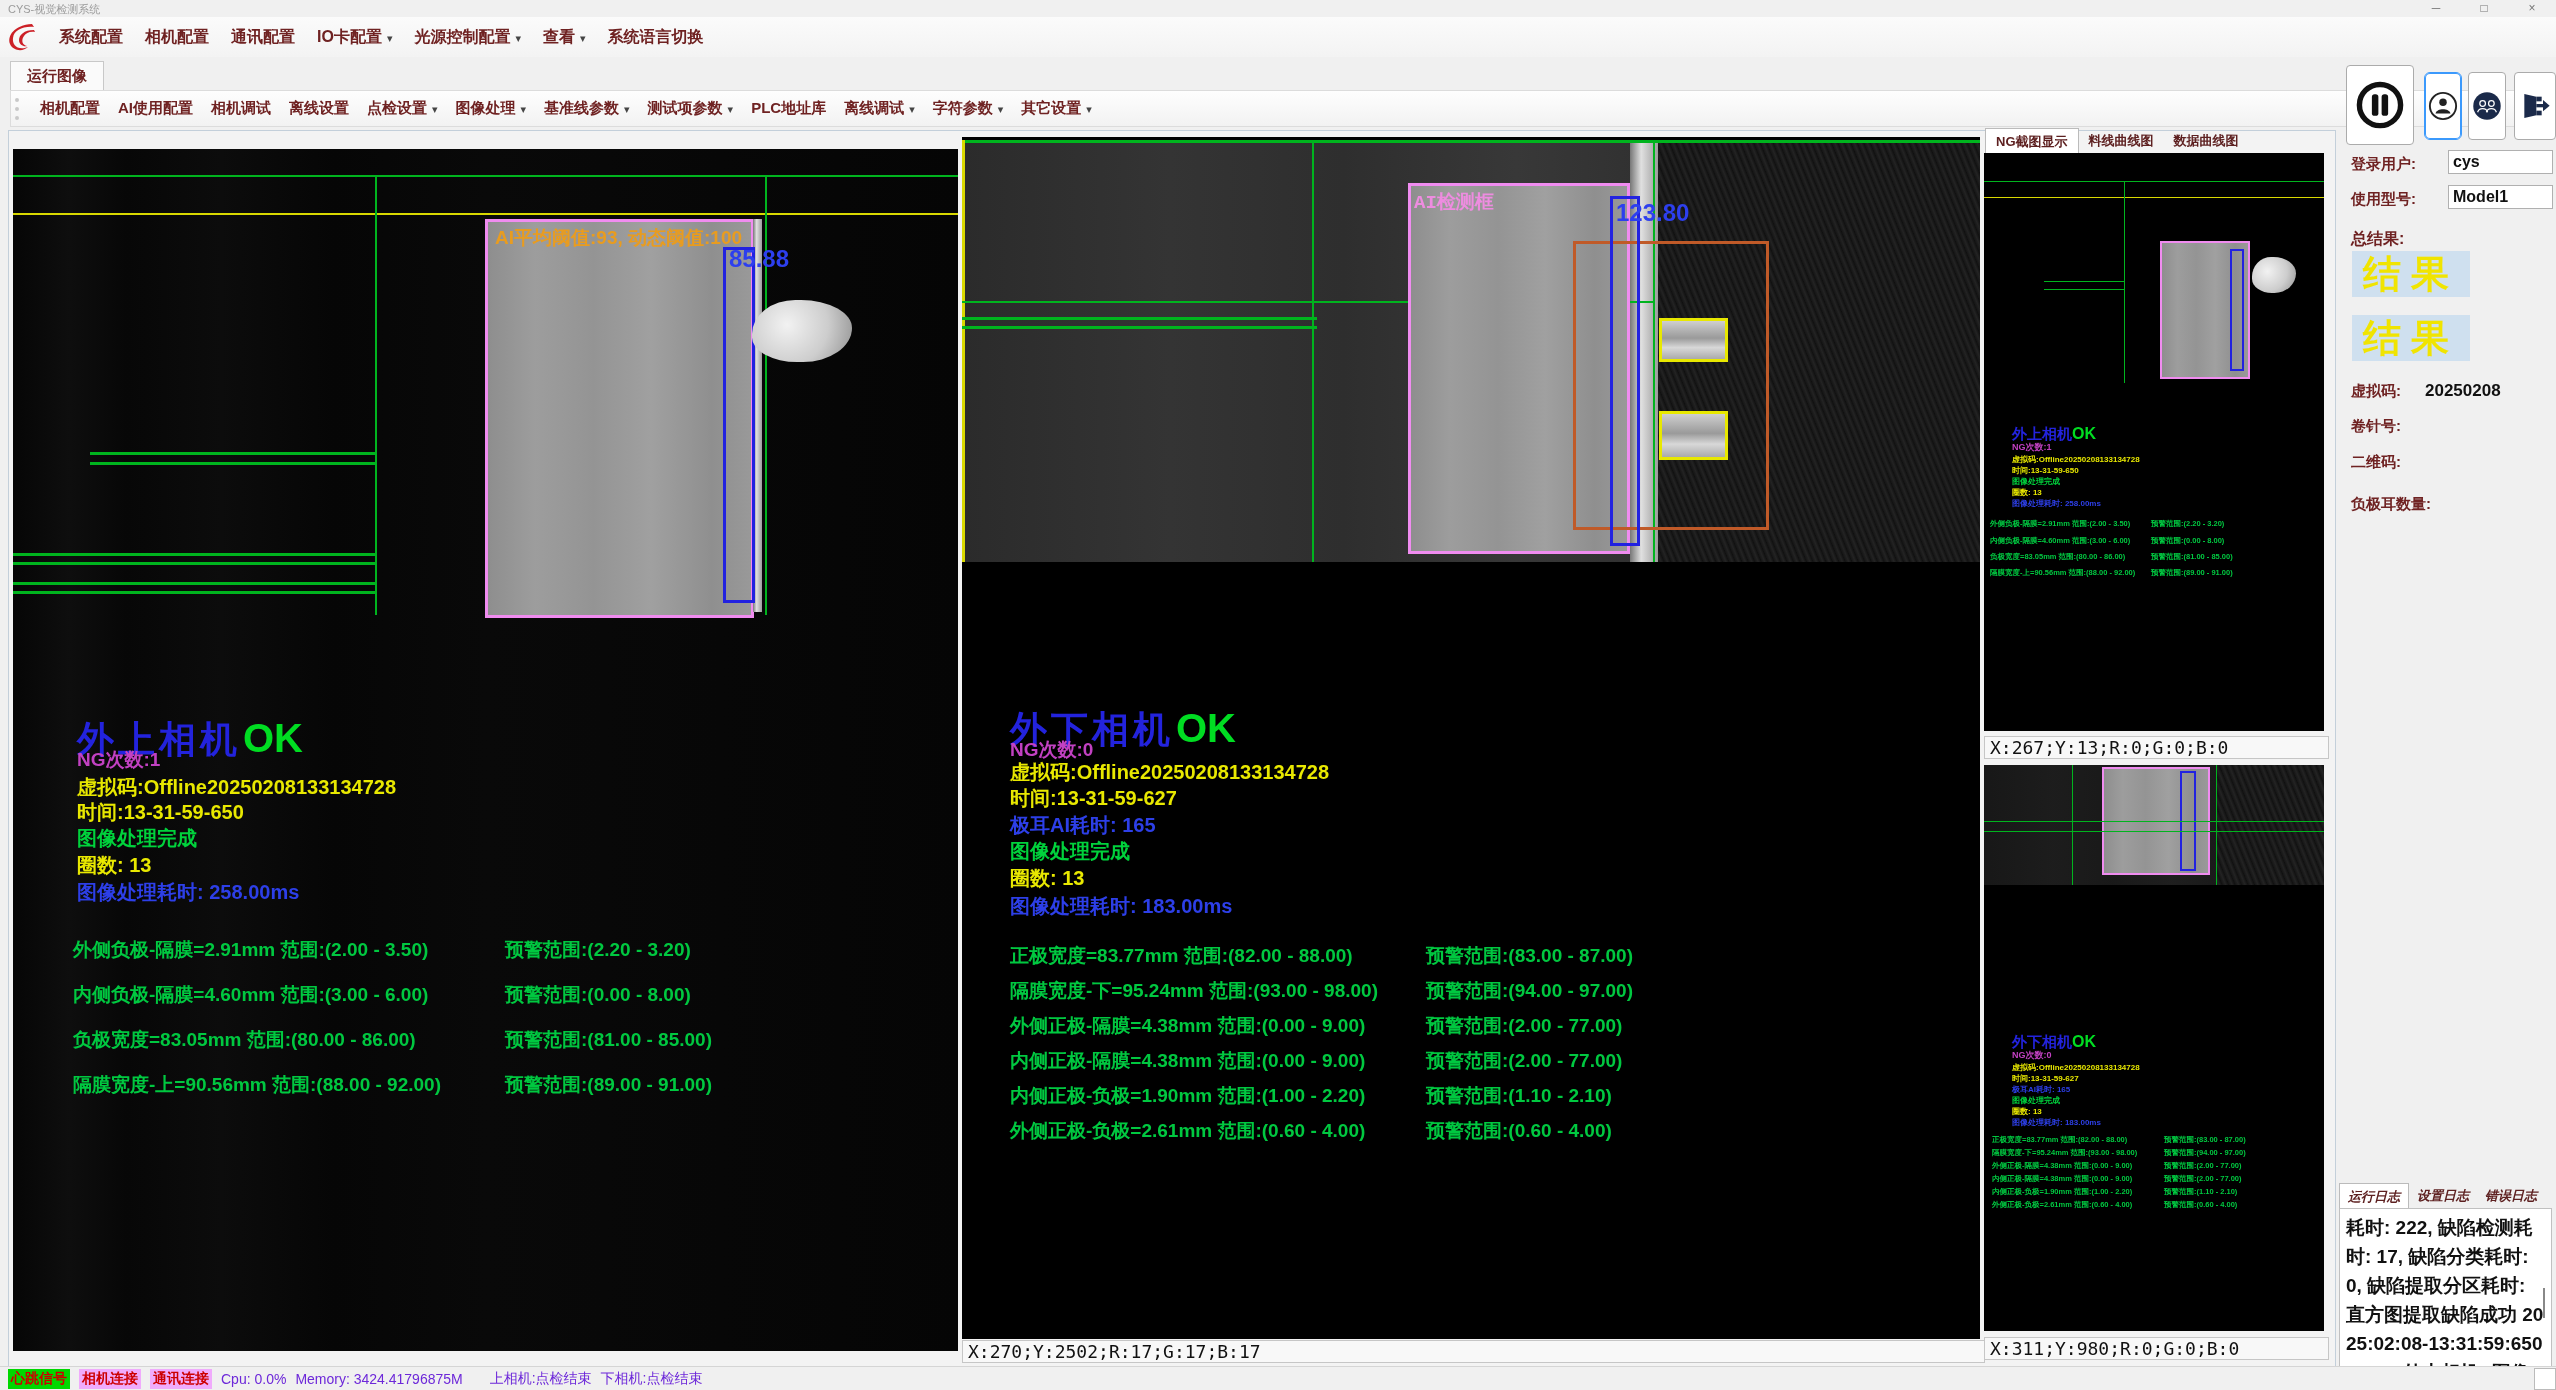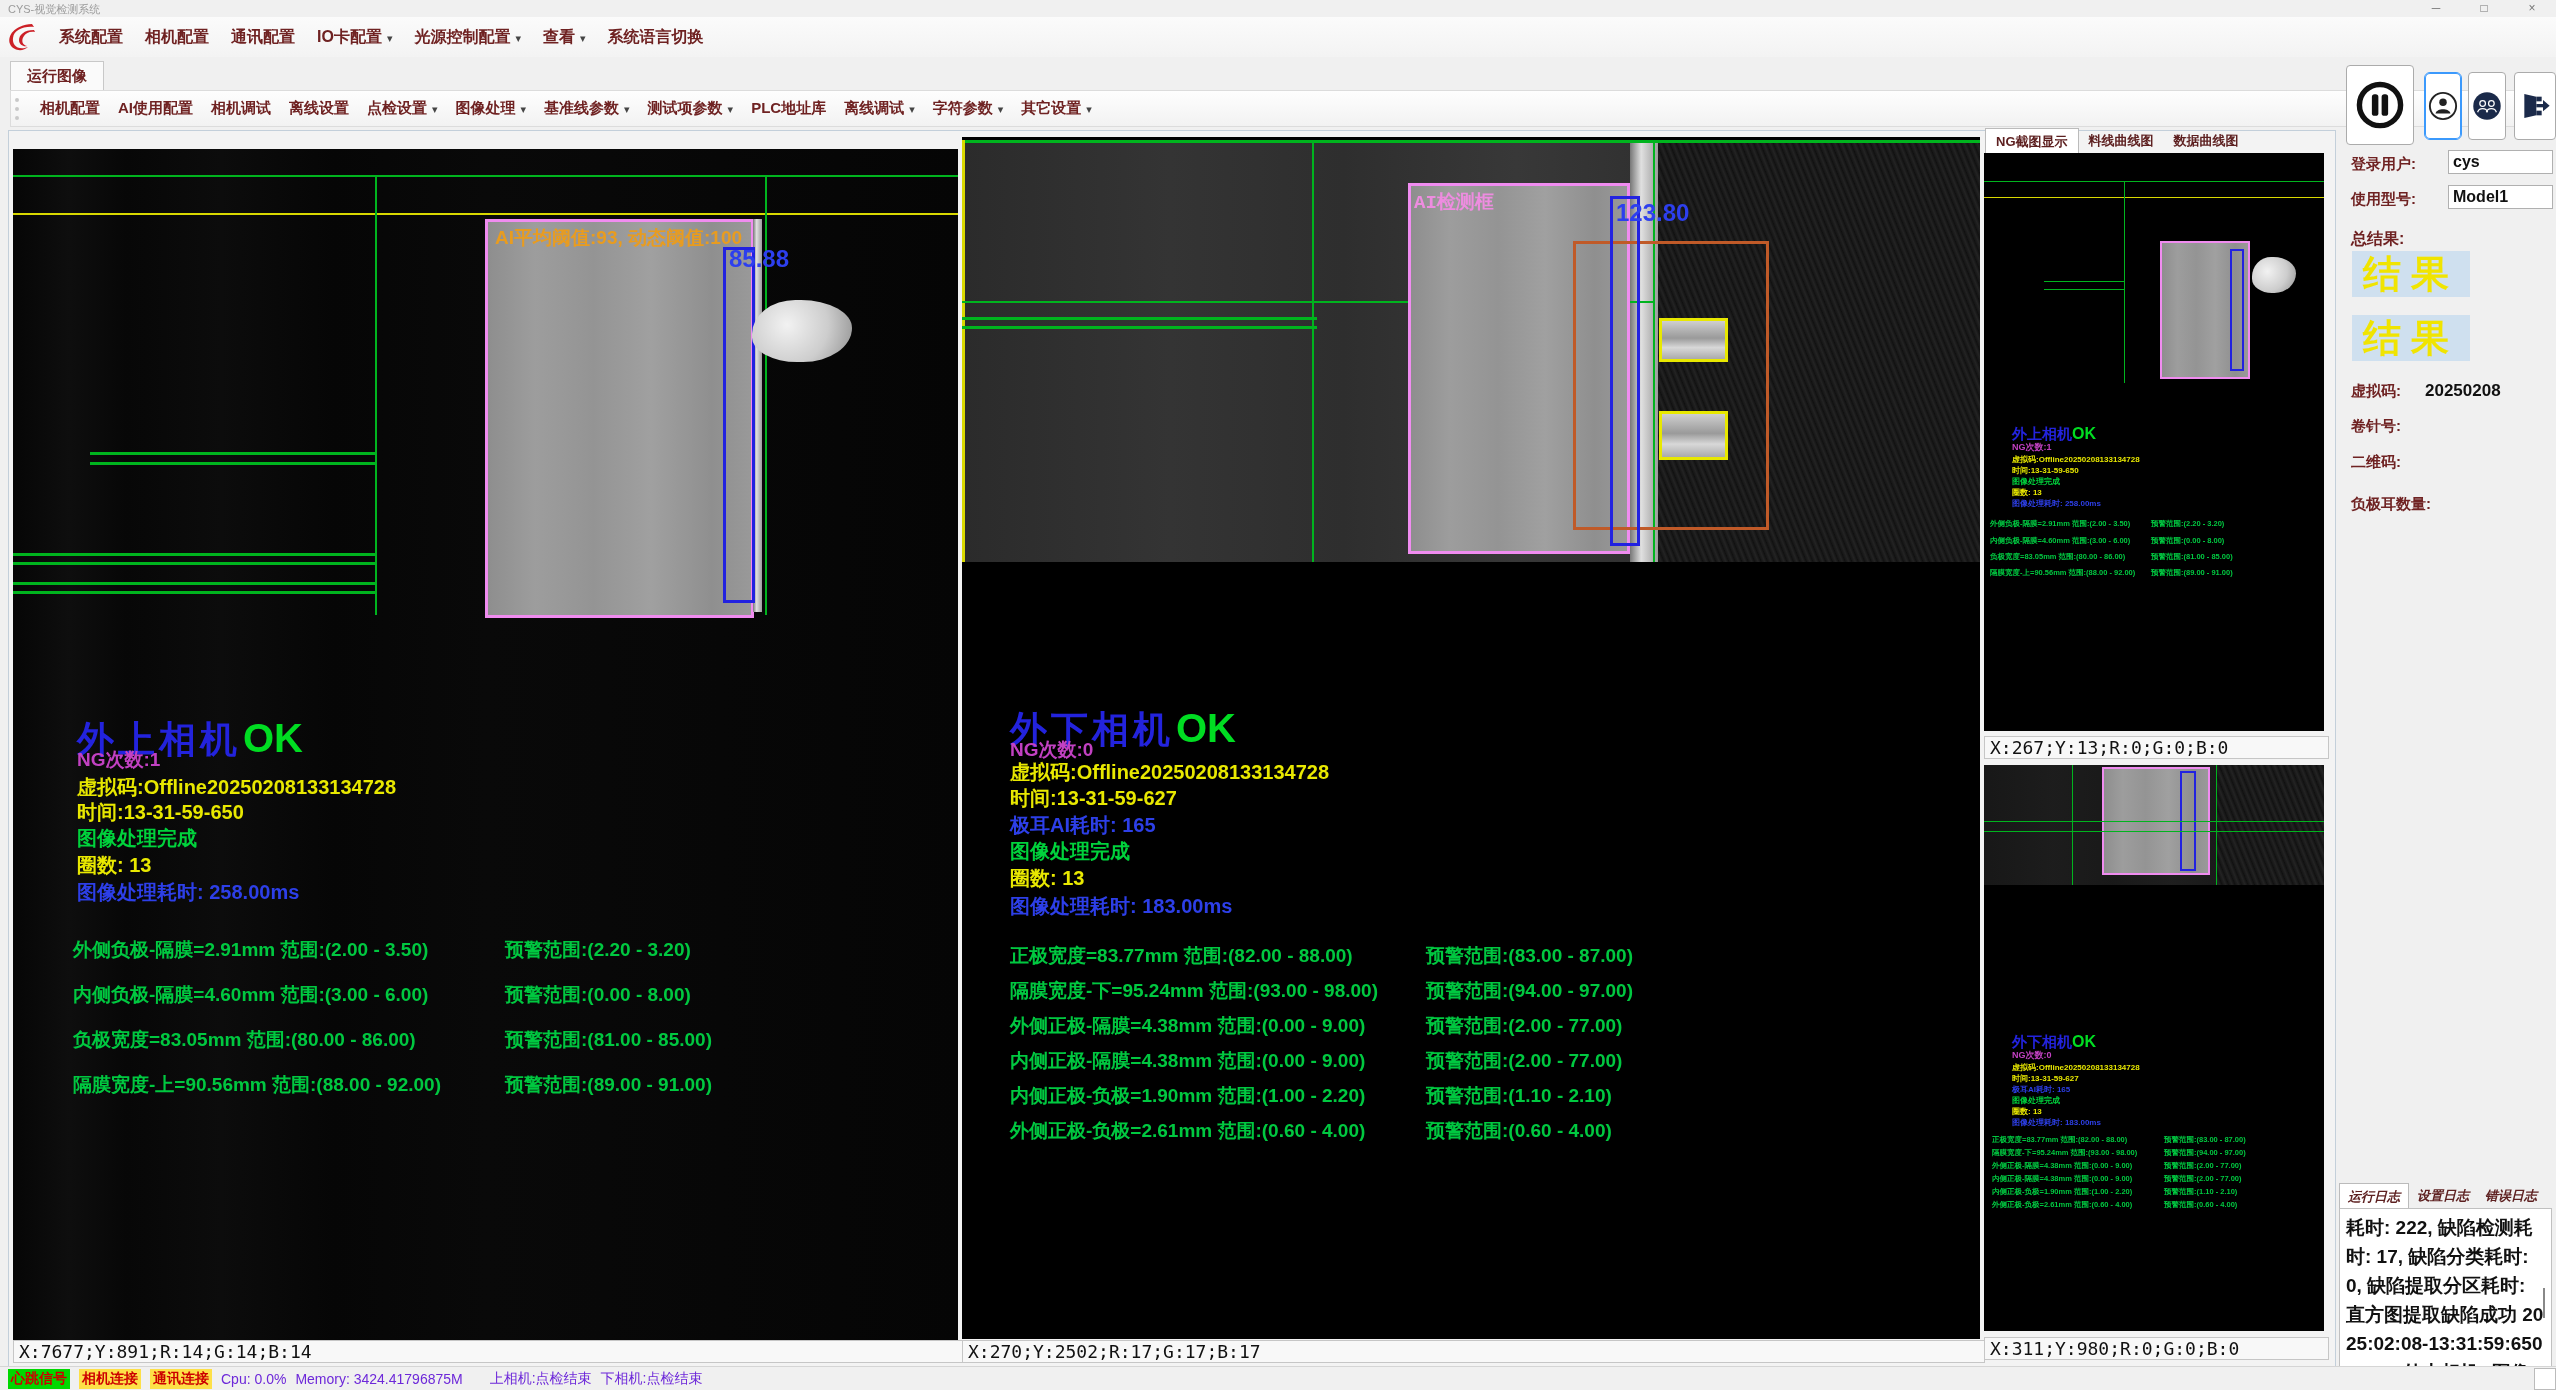--- a/index.html
+++ b/index.html
@@ -75,21 +75,21 @@
   .log-tabs{position:absolute;left:2339px;top:1183px;display:flex;height:25px;}
   .log-tab{padding:4px 8px 2px 8px;font-size:13px;font-weight:bold;font-style:italic;color:#5d2020;cursor:default;white-space:nowrap;}
   .log-tab.active{background:#fff;border:1px solid #bbb;border-bottom:none;}
   .log-box{position:absolute;left:2339px;top:1208px;width:213px;height:178px;background:#fff;border:1px solid #c0c0c0;
            padding:4px 6px;box-sizing:border-box;font-size:19px;font-weight:bold;line-height:29px;color:#111;word-break:break-all;overflow:hidden;}
   .log-caret{position:absolute;left:2543px;top:1288px;width:2px;height:30px;background:#888;}
   
   .statusbar{position:absolute;left:0;top:1366px;width:2556px;height:24px;background:#f0f0f0;border-top:1px solid #d5d5d5;
              display:flex;align-items:center;gap:9px;padding-left:8px;box-sizing:border-box;font-size:14px;}
   .chip{font-weight:bold;color:#cc0000;padding:1px 3px;}
-  .chip.green{background:#00d800;} .chip.yellow{background:#fde047;}
+  .chip.green{background:#00d800;} .chip.yellow{background:#f0abfc;}
   .sb-text{color:#6d28d9;white-space:nowrap;}
   .corner-box{position:absolute;left:2534px;top:1368px;width:20px;height:20px;background:#fff;border:1px solid #bbb;}
   svg{display:block;}
 </style>
 </head>
 <body>
 
 <div class="screen">
 
   <div class="titlebar">
@@ -185,21 +185,20 @@
     </div>
     <div class="meas-row" style="left:60px;top:878px;width:880px;">
       <span class="mv">负极宽度=83.05mm 范围:(80.00 - 86.00)</span>
       <span class="mw" style="left:432px;">预警范围:(81.00 - 85.00)</span>
     </div>
     <div class="meas-row" style="left:60px;top:923px;width:880px;">
       <span class="mv">隔膜宽度-上=90.56mm 范围:(88.00 - 92.00)</span>
       <span class="mw" style="left:432px;">预警范围:(89.00 - 91.00)</span>
     </div>
   </div>
-  <div class="coord-strip" style="left:13px;top:1340px;width:943px;height:21px;">X:7677;Y:891;R:14;G:14;B:14</div>
 
   <div class="cam-panel" style="left:962px;top:137px;width:1018px;height:1202px;">
     <div class="region grayzone" style="left:0;top:3px;width:693px;height:422px;"></div>
     <div class="region lightstrip" style="left:668px;top:3px;width:28px;height:422px;"></div>
     <div class="region metal" style="left:696px;top:3px;width:322px;height:422px;"></div>
     <div class="hline gl" style="left:0;top:3px;width:1018px;height:3px;"></div>
     <div class="vline yl" style="left:0;top:3px;width:3px;height:422px;"></div>
     <div class="vline gl" style="left:350px;top:3px;width:2px;height:422px;"></div>
     <div class="vline gl" style="left:691px;top:3px;width:2px;height:422px;"></div>
     <div class="hline gl" style="left:0;top:164px;width:691px;height:2px;"></div>

